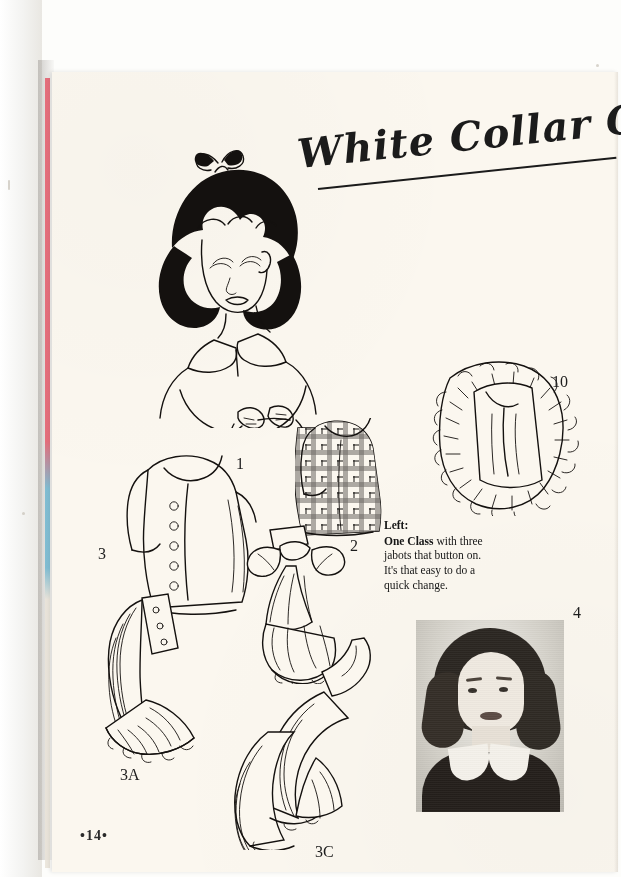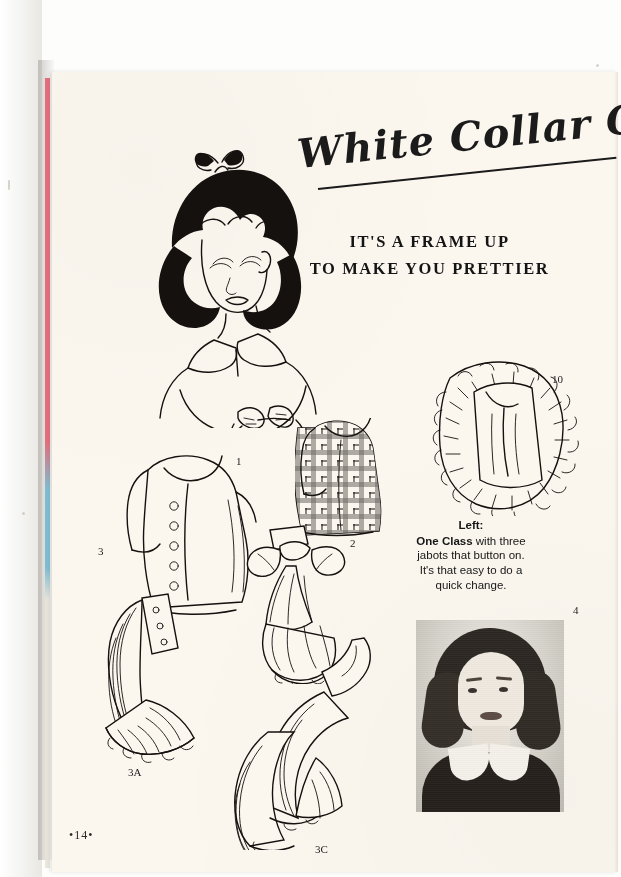--- a/index.html
+++ b/index.html
@@ -111,45 +111,45 @@
     letter-spacing: 1.6px;
     color: #141414;
     line-height: 1.65;
   }
 
   .caption {
     position: absolute;
     left: 384px;
     top: 518px;
     width: 112px;
-    font-family: Liberation Sans, sans-serif;
+    font-family: Liberation Serif, serif;
     font-size: 11.5px;
     line-height: 1.28;
     color: #161616;
-    text-align: center;
-    margin-left: 31px;
+    text-align: left;
   }
   .caption .lead { font-weight: bold; }
   .caption .label { font-weight: bold; display: block; margin-bottom: 1px;}
 
   .folio {
     position: absolute;
-    left: 69px;
+    left: 80px;
     top: 828px;
     font-family: "Liberation Serif", serif;
-    font-size: 12px;
+    font-size: 14px;
     color: #2a2a2a;
     letter-spacing: 1px;
+    font-weight: bold;
   }
 
   
   .fignum {
     position: absolute;
     font-family: "Liberation Serif", serif;
-    font-size: 11px;
+    font-size: 16px;
     color: #1d1d1d;
   }
 
   
   .photo {
     position: absolute;
     left: 416px;
     top: 620px;
     width: 148px;
     height: 192px;
@@ -264,24 +264,20 @@
     <div class="page-edge-right"></div>
   </div>
 
   <div class="spot" style="left:22px;  top:512px; width:3px; height:3px;"></div>
   <div class="spot" style="left:596px; top:64px;  width:3px; height:3px;"></div>
   <div class="spot" style="left:8px;   top:180px; width:2px; height:10px; border-radius:2px;"></div>
 
   <div class="script-title">White Collar Class</div>
   <div class="script-underline"></div>
 
-  <div class="subhead">
-    <div>IT'S A FRAME UP</div>
-    <div>TO MAKE YOU PRETTIER</div>
-  </div>
 
   <div class="ink" style="left:110px; top:128px;">
     <svg width="250" height="300" viewBox="0 0 250 300">
 
       <path class="ln" d="M108 35 c-8 -10 -18 -12 -21 -4 c-3 8 6 13 14 11"></path>
       <path class="ln" d="M112 34 c6 -12 18 -15 21 -6 c3 9 -7 14 -15 12"></path>
       <path class="ln" d="M105 44 c4 -6 9 -8 13 -2"></path>
       <path class="fillblack" d="M104 33 c-7 -9 -17 -11 -19 -4 c-2 7 6 11 13 9 z"></path>
       <path class="fillblack" d="M114 32 c6 -10 16 -13 18 -5 c2 8 -7 12 -14 10 z"></path>
 
@@ -492,21 +488,21 @@
         <path d="M58 130 c10 6 20 16 25 28"></path>
         <path d="M50 138 c9 6 17 15 21 26"></path>
         <path d="M40 142 c8 6 15 14 19 24"></path>
         <path d="M30 142 c6 8 12 16 16 24"></path>
       </g>
 
       <path class="ln" d="M18 140 c6 14 20 24 36 26 c18 2 38 -4 52 -16"></path>
       <path class="ln-thin" d="M22 150 c-4 4 -2 10 3 11 M36 160 c-3 5 1 10 7 10 M54 166 c-2 6 4 10 9 8 M74 166 c1 6 8 8 12 4 M92 158 c3 5 10 5 13 0"></path>
     </svg>
   </div>
-  <div class="fignum" style="left:128px; top:766px;">3A</div>
+  <div class="fignum" style="left:120px; top:766px;">3A</div>
 
   <div class="ink" style="left:236px; top:524px;">
     <svg width="140" height="160" viewBox="0 0 140 160">
 
       <path class="fillwhite" d="M34 6 l34 -4 l4 18 l-34 6 z"></path>
 
       <path class="fillwhite" d="M44 22 c10 -6 22 -6 30 2 c-2 8 -10 12 -18 12 c-8 0 -13 -6 -12 -14 z"></path>
 
       <path class="fillwhite" d="M44 26 c-14 -6 -28 -2 -32 10 c-3 10 6 18 18 16 c10 -2 16 -12 14 -26 z"></path>
       <path class="fillwhite" d="M76 26 c14 -6 28 -4 32 8 c3 10 -6 18 -18 17 c-10 -1 -16 -11 -14 -25 z"></path>

